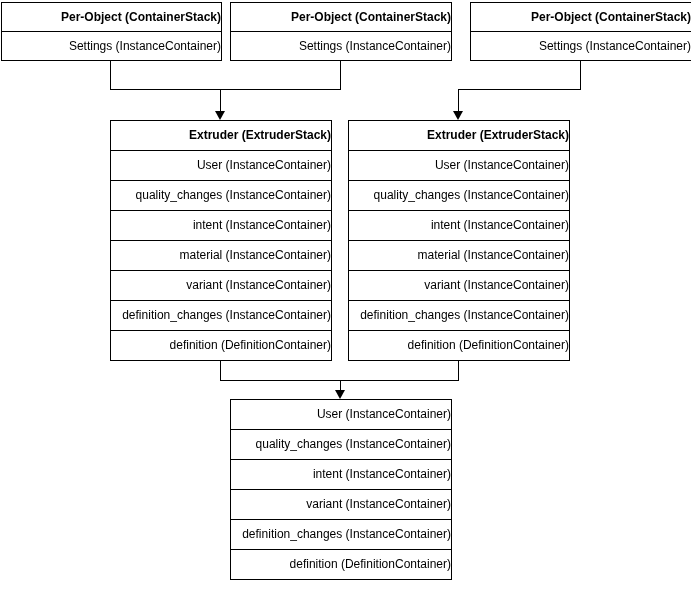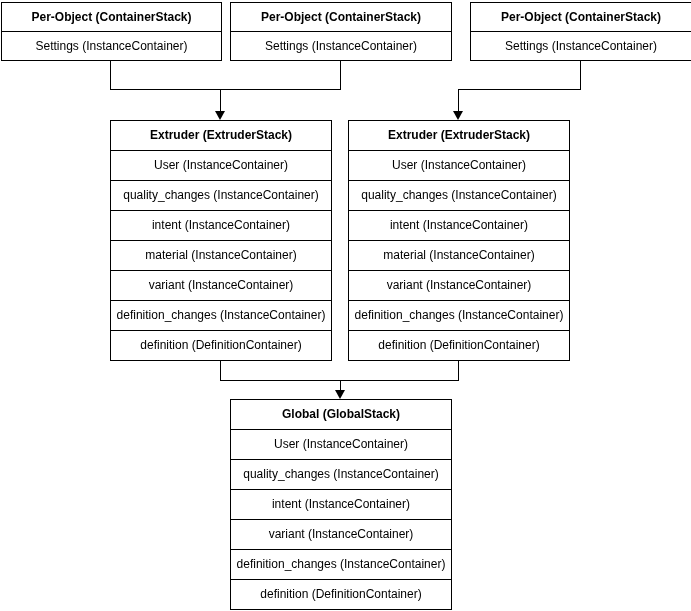--- a/index.html
+++ b/index.html
@@ -15,21 +15,21 @@
     width: 691px; height: 611px;
     background: #ffffff;
     overflow: hidden;
   }
   .box {
     position: absolute;
     background: #ffffff;
     border: 1px solid #000000;
   }
   .row {
-    text-align: center;
+    text-align: right;
     white-space: nowrap;
     overflow: hidden;
     border-bottom: 1px solid #000000;
   }
   .row:last-child { border-bottom: none; }
   .title { font-weight: bold; }
   .box-sm .row { height: 28px; line-height: 28px; }
   .box-lg .row { height: 29px; line-height: 29px; }
   .line {
     position: absolute;
@@ -96,21 +96,20 @@
     <div class="row">definition (DefinitionContainer)</div>
   </div>
 
   <div class="line" style="left:220px; top:361px; width:1px; height:19px;"></div>
   <div class="line" style="left:458px; top:361px; width:1px; height:19px;"></div>
   <div class="line" style="left:220px; top:380px; width:239px; height:1px;"></div>
   <div class="line" style="left:340px; top:380px; width:1px; height:10px;"></div>
   <div class="arrowhead" style="left:335px; top:390px;"></div>
 
   <div class="box box-lg" style="left:230px; top:399px; width:220px;">
-    <div class="row title">Global (GlobalStack)</div>
     <div class="row">User (InstanceContainer)</div>
     <div class="row">quality_changes (InstanceContainer)</div>
     <div class="row">intent (InstanceContainer)</div>
     <div class="row">variant (InstanceContainer)</div>
     <div class="row">definition_changes (InstanceContainer)</div>
     <div class="row">definition (DefinitionContainer)</div>
   </div>
 
 </div>
 

